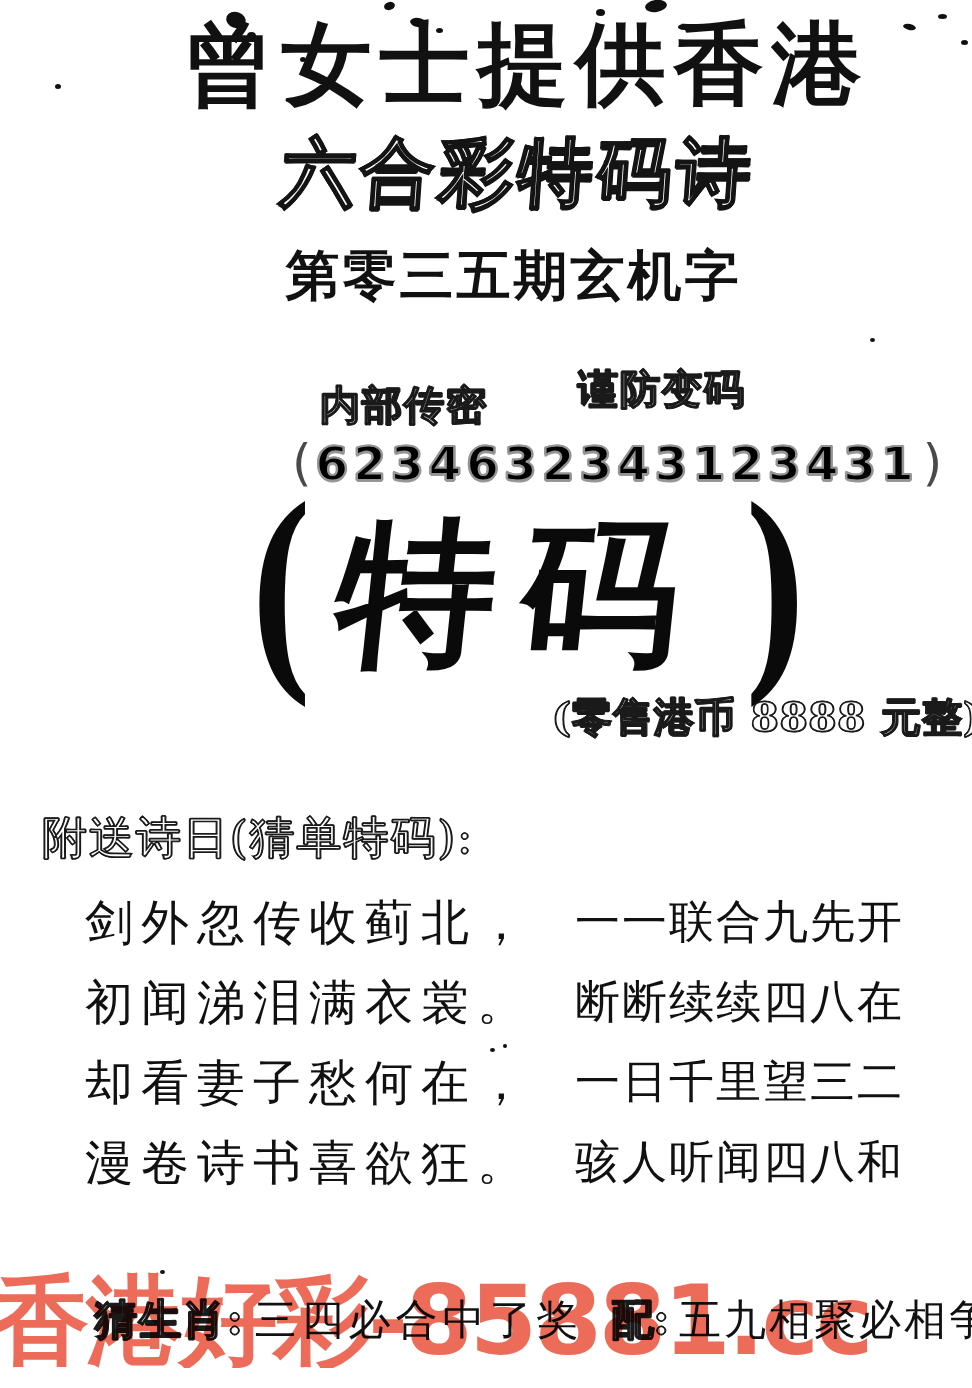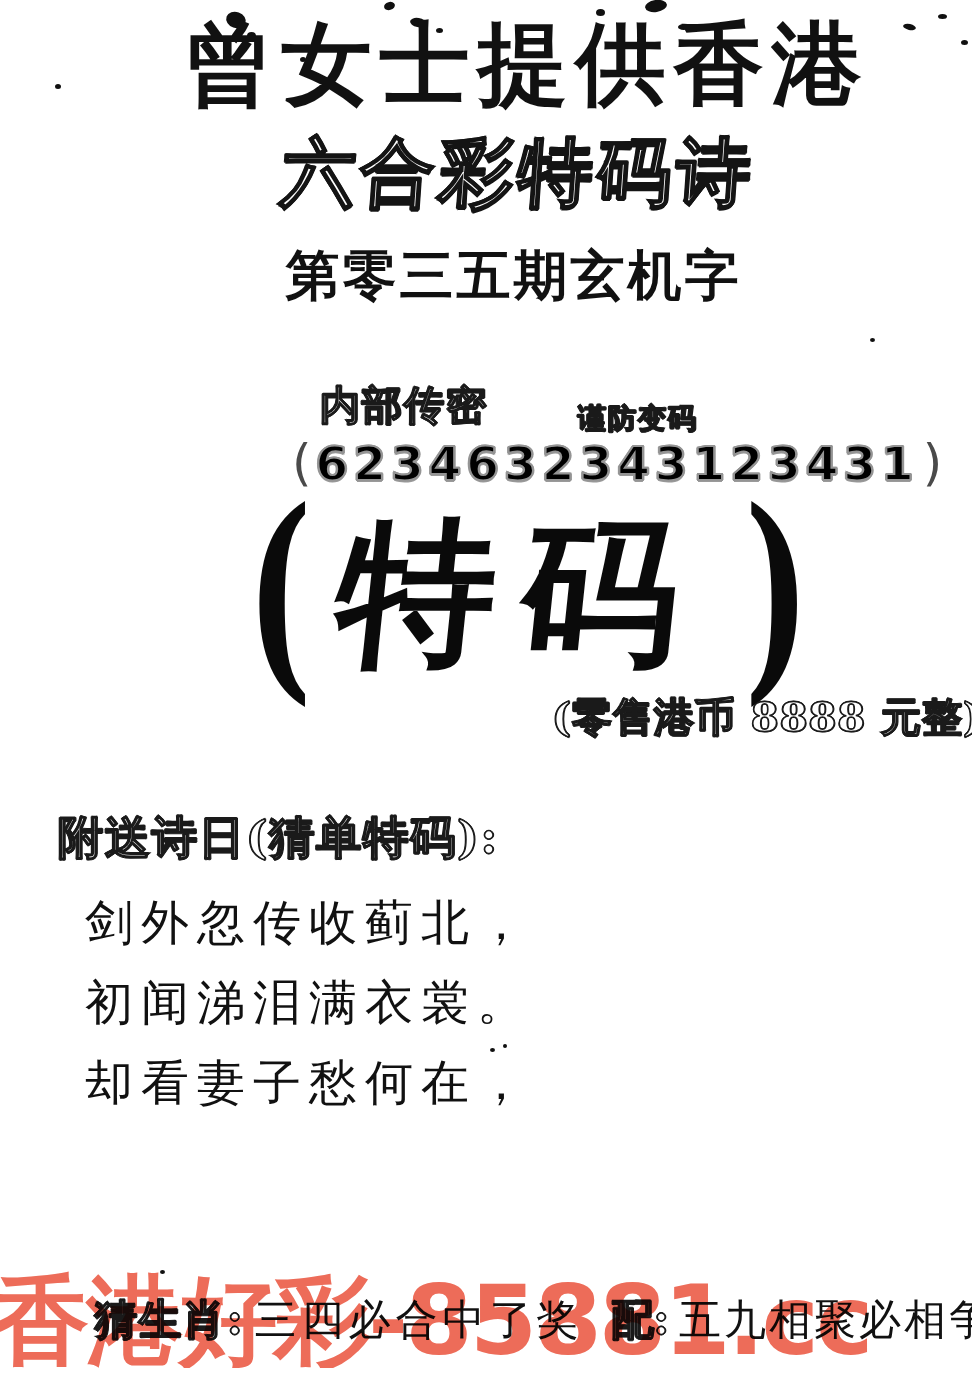--- a/index.html
+++ b/index.html
@@ -52,21 +52,21 @@
   }
   .title3{
     position:absolute; top:240px; left:0; width:100%;
     box-sizing:border-box; padding-left:46px;
     text-align:center;
     font-size:54px; font-weight:700; letter-spacing:3px;
     white-space:nowrap;
   }
   
   .notice-left{ position:absolute; top:378px; left:284px; font-size:40px; font-weight:700; letter-spacing:2px; white-space:nowrap;margin-left:36px;}
-  .notice-right{ position:absolute; top:400px; left:578px; font-size:28px; font-weight:700; letter-spacing:2px; white-space:nowrap;}
+  .notice-right{ position:absolute; top:362px; left:578px; font-size:40px; font-weight:700; letter-spacing:2px; white-space:nowrap;}
   
   .codeline{
     position:absolute; top:434px; left:288px;
     display:flex; align-items:center;
     font-family:"DejaVu Sans", sans-serif;
     white-space:nowrap;
   }
   .codeline .paren{ font-size:50px; color:#4a4a4a; font-weight:400; padding:0 4px;}
   .codeline .digits{
     font-size:47px; font-weight:700; letter-spacing:5px; line-height:1;
@@ -89,22 +89,22 @@
     transform:skewX(-6deg);
     white-space:nowrap;
   }
   
   .price{
     position:absolute; top:690px; left:552px;
     font-size:40px; font-weight:700; letter-spacing:1px; white-space:nowrap;
   }
   
   .poem-header{
-    position:absolute; top:808px; left:58px;
-    font-size:45px; font-weight:700; letter-spacing:2px; white-space:nowrap;
+    position:absolute; top:808px; left:42px;
+    font-size:45px; font-weight:400; letter-spacing:2px; white-space:nowrap;
   }
   .poem-col{
     position:absolute; top:896px;
     display:grid; row-gap:28px;
   }
   .poem-col.left{ left:85px; font-size:48px; letter-spacing:8px; }
   .poem-col.right{ left:575px; font-size:45px; letter-spacing:2px; }
   .poem-col div{ line-height:52px; white-space:nowrap; }
   
   .bottom-line{
@@ -177,22 +177,29 @@
   </div>
 
   <div class="price outline-sm">(零售港币 8888 元整)</div>
 
   <div class="poem-header outline-sm">附送诗日(猜单特码):</div>
 
   <div class="poem-col left">
     <div>剑外忽传收蓟北，</div>
     <div>初闻涕泪满衣裳。</div>
     <div>却看妻子愁何在，</div>
-  </div>
-
+    <div>漫卷诗书喜欲狂。</div>
+  </div>
+
+  <div class="poem-col right">
+    <div>一一联合九先开</div>
+    <div>断断续续四八在</div>
+    <div>一日千里望三二</div>
+    <div>骇人听闻四八和</div>
+  </div>
 
   <div class="bottom-line">
     <span class="zl outline-sm">猜生肖:</span>
     <span class="zt">三四必合中了奖</span>
     <span class="pl outline-sm">配:</span>
     <span class="pt">五九相聚必相争</span>
   </div>
 
   <div class="watermark" style="color: rgb(237, 108, 89);">香港好彩-85881.cc</div>
 

